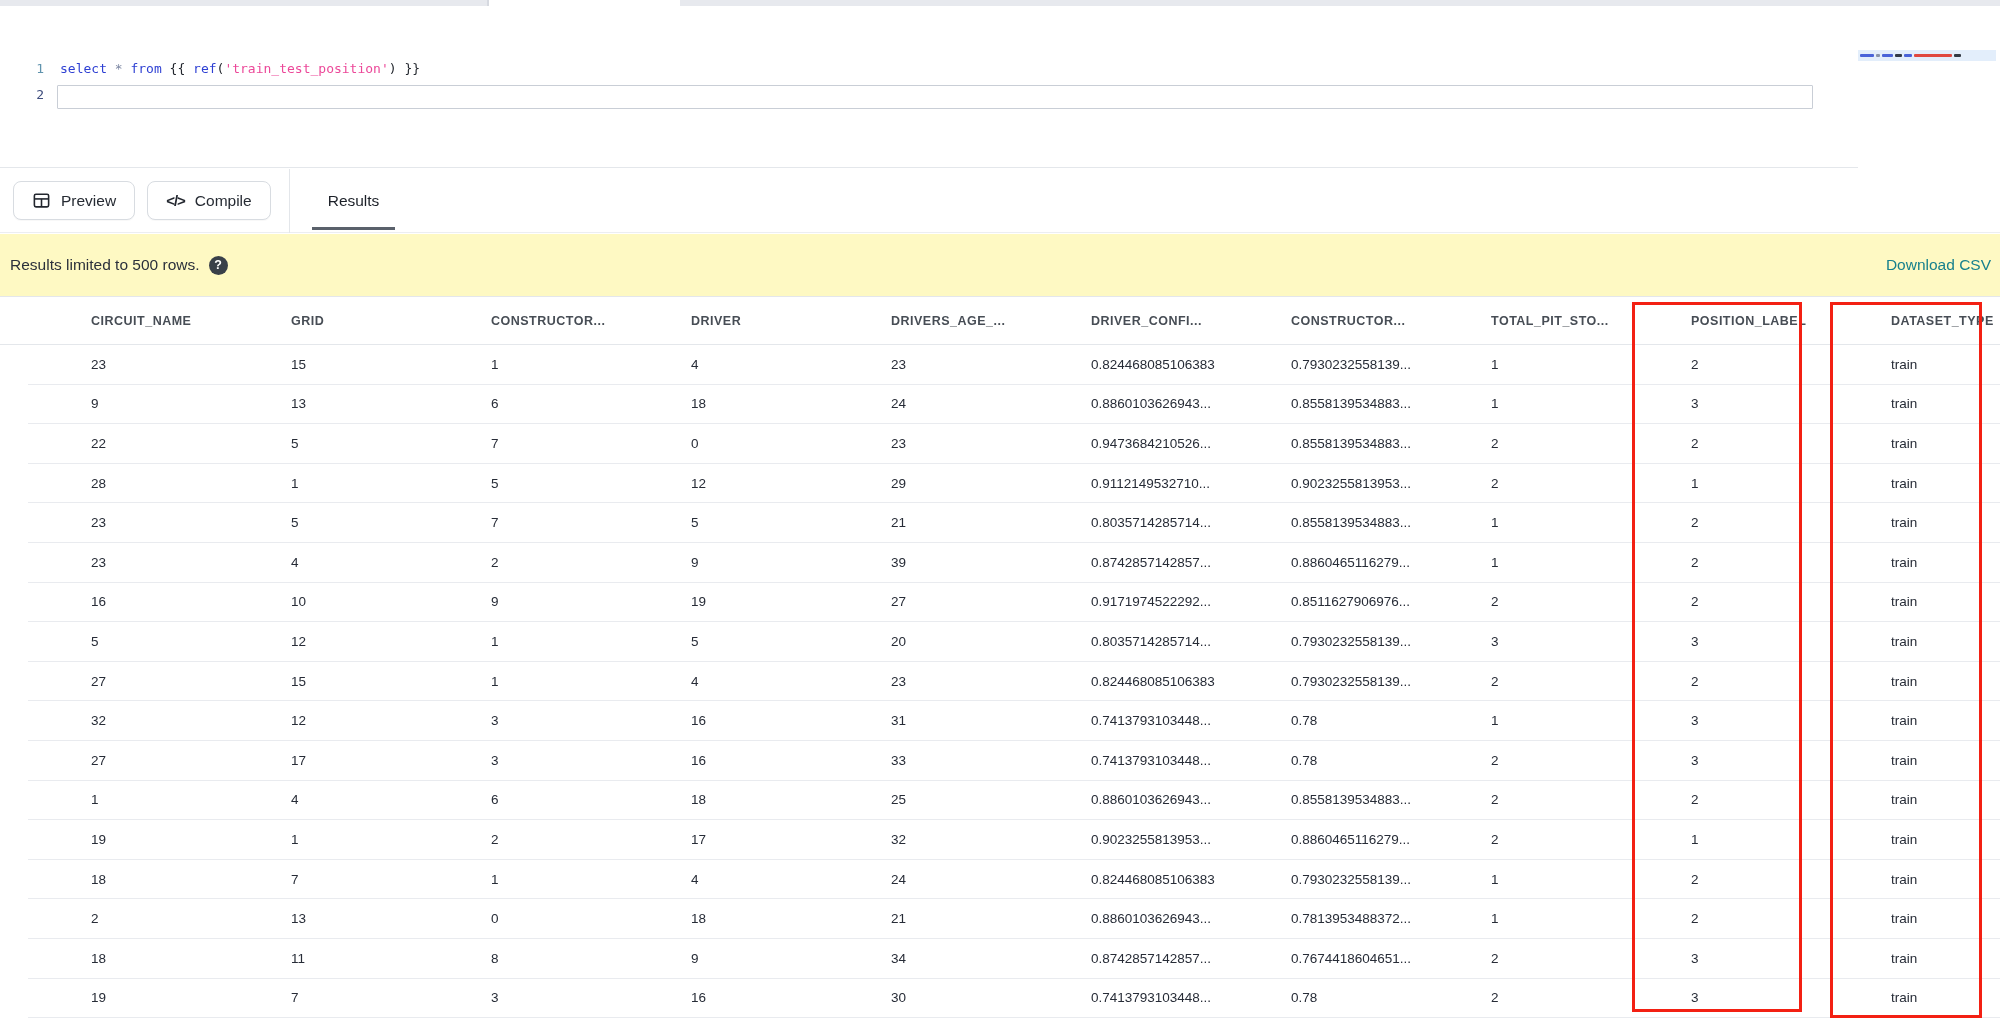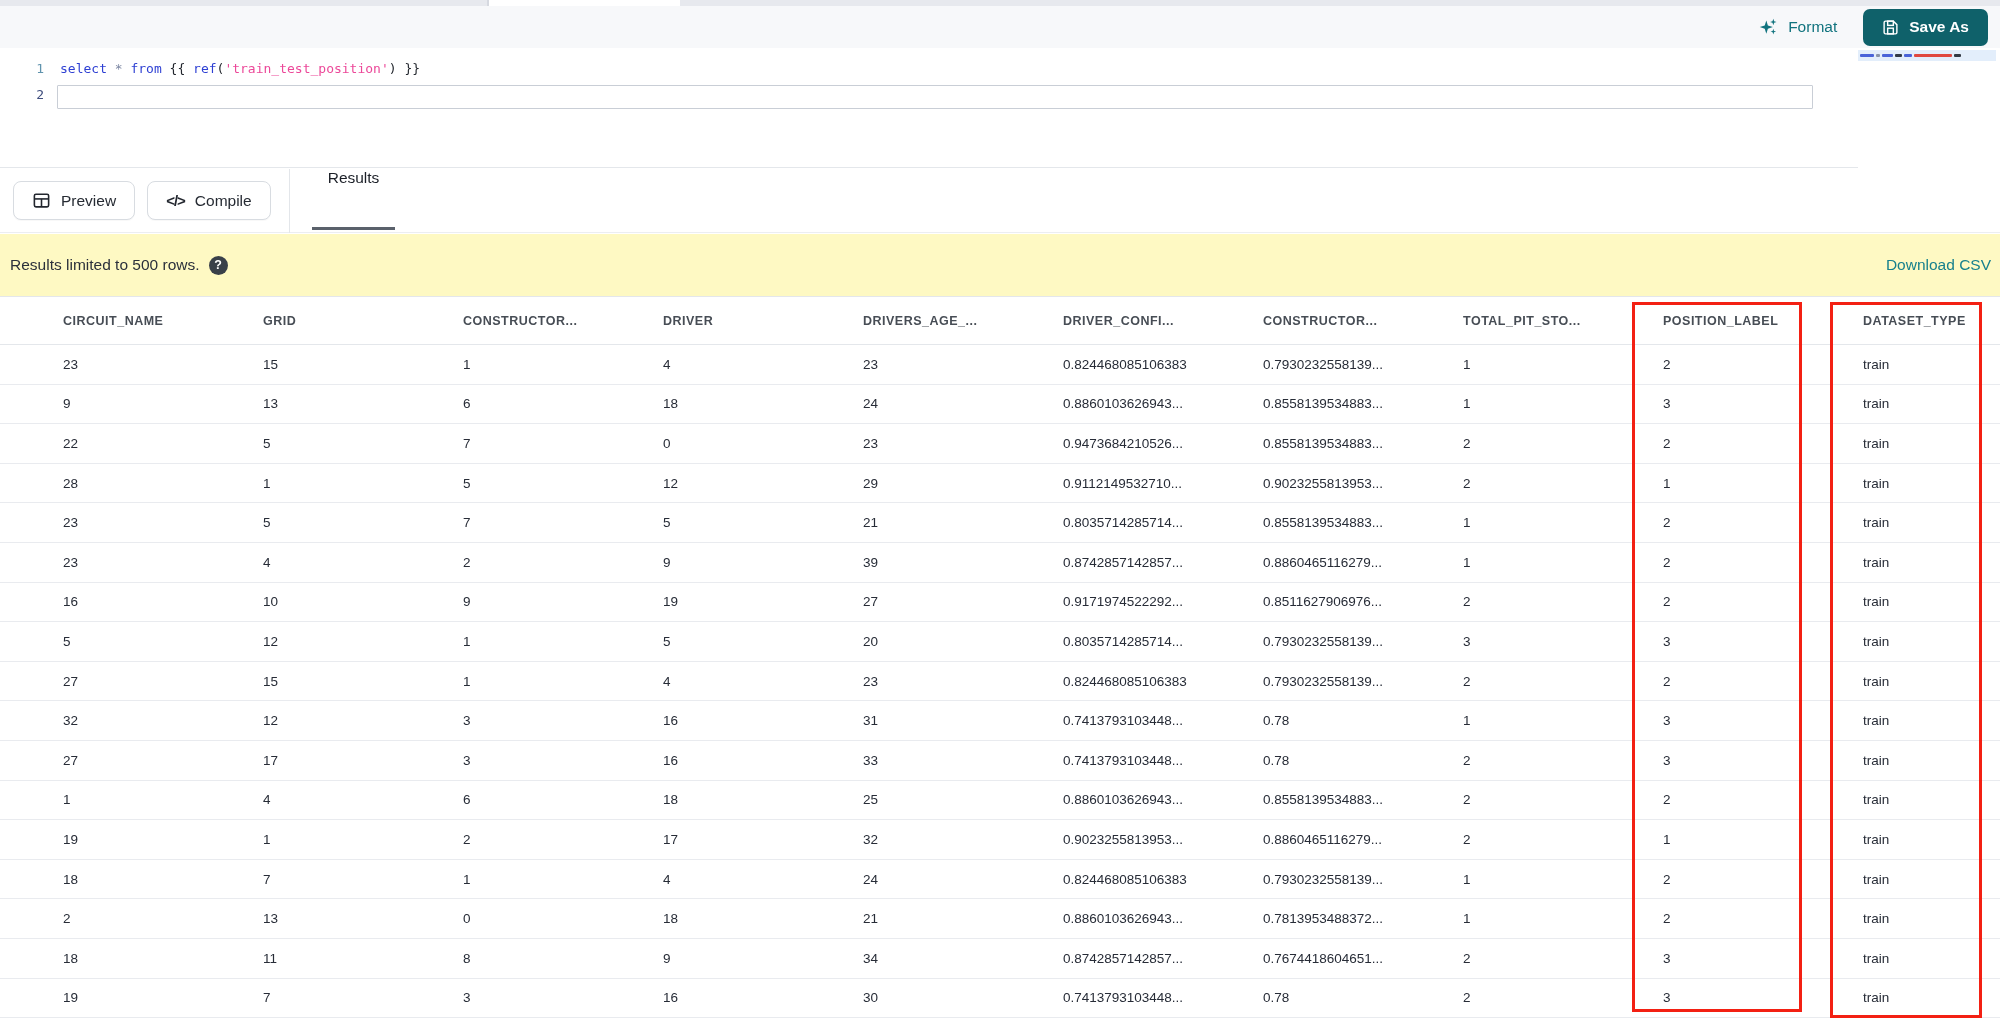--- a/index.html
+++ b/index.html
@@ -41,79 +41,57 @@
   .actionbar { position:absolute; left:0; top:169px; width:2000px; height:64px; background:#fff;
                border-bottom:1px solid #eceef1; display:flex; align-items:center; }
   .btn { display:flex; align-items:center; gap:10px; background:#fff; border:1px solid #d8dce1;
          border-radius:8px; height:39px; padding:0 18px; font-size:15.5px; font-weight:500;
          color:#262b33; cursor:pointer; box-shadow:0 1px 1px rgba(20,30,40,.03); }
   .btn.preview { margin-left:13px; }
   .btn.compile { margin-left:12px; }
   .code-glyph { font-weight:700; font-size:15px; letter-spacing:-1px; color:#23272f; }
   .vdivider { width:1px; height:64px; background:#e3e6ea; margin-left:18px; }
   .tabs { display:flex; height:64px; margin-left:22px; }
-  .tab { display:flex; align-items:flex-start; padding:0 16px; font-size:15.5px; color:#40454f;
+  .tab { display:flex; align-items:center; padding:0 16px; font-size:15.5px; color:#40454f;
          cursor:pointer; position:relative; }
   .tab.active { color:#1b1f27; font-weight:500; }
   .tab.active .tab-underline { position:absolute; left:0; right:0; bottom:3px; height:3px; background:#5a616b; }
   .tab + .tab { margin-left:15px; }
 
   
   .resultsbar { position:absolute; left:0; top:234px; width:2000px; height:62px; background:#fef9c3;
                 display:flex; align-items:center; }
   .results-msg { margin-left:10px; font-size:15.5px; color:#2b303b; display:flex; align-items:center; gap:9px; }
   .help-icon { width:19px; height:19px; border-radius:50%; background:#394049; color:#fff;
                font-size:12.5px; font-weight:700; display:flex; align-items:center; justify-content:center; cursor:pointer; }
   .download-link { margin-left:auto; margin-right:9px; color:#17808d; font-size:15.5px; cursor:pointer; }
 
   
   .tablewrap { position:absolute; left:0; top:296px; width:2000px; height:724px; overflow:hidden; }
   .thead { display:grid; grid-template-columns:repeat(9,200px) 1fr; padding-left:63px; height:49px;
            align-items:center; border-top:1px solid #e4e7eb; border-bottom:1px solid #e4e7eb; }
-  .thead .hcell { font-size:12.5px; font-weight:700; color:#474d55; letter-spacing:.5px; }
+  .thead .hcell { font-size:12.5px; font-weight:700; color:#474d55; letter-spacing:.5px;margin-left:28px; }
   .trow { display:grid; grid-template-columns:repeat(9,200px) 1fr; padding-left:63px; height:39.6px;
-          align-items:center; border-bottom:1px solid #e9ebef; background:#fff; }
+          align-items:center; border-bottom:1px solid #e9ebef; background:#fff;margin-left:28px; }
   .trow .cell { font-size:13.5px; color:#272c37; white-space:nowrap; }
 
   
   .annbox { position:absolute; border:3px solid #f32013; background:transparent; pointer-events:none; }
   .annbox.pos { left:1632px; top:302px; width:170px; height:710px; }
   .annbox.dst { left:1830px; top:302px; width:152px; height:716px; }
 </style>
 </head>
 <body>
 
 <div class="app">
 
   <div class="tabstrip">
     <div class="active-seg"></div>
   </div>
 
-  <div class="topbar">
-    <div class="format-btn">
-      <span style="display:flex;">
-        <svg width="21" height="21" viewBox="0 0 24 24" fill="#11737e">
-          <path d="M9.5 4 L11.3 9.7 L17 11.5 L11.3 13.3 L9.5 19 L7.7 13.3 L2 11.5 L7.7 9.7 Z"></path>
-          <path d="M17.5 2 L18.4 4.8 L21.2 5.7 L18.4 6.6 L17.5 9.4 L16.6 6.6 L13.8 5.7 L16.6 4.8 Z"></path>
-          <path d="M17.5 13.5 L18.3 15.9 L20.7 16.7 L18.3 17.5 L17.5 19.9 L16.7 17.5 L14.3 16.7 L16.7 15.9 Z"></path>
-        </svg>
-      </span>
-      <span>Format</span>
-    </div>
-    <button class="saveas-btn">
-      <span style="display:flex;">
-        <svg width="17" height="17" viewBox="0 0 24 24" fill="none" stroke="#ffffff" stroke-width="2">
-          <path d="M5 3 H16 L21 8 V19 A2 2 0 0 1 19 21 H5 A2 2 0 0 1 3 19 V5 A2 2 0 0 1 5 3 Z"></path>
-          <rect x="8" y="3" width="8" height="6"></rect>
-          <rect x="8" y="13" width="8" height="8"></rect>
-        </svg>
-      </span>
-      <span>Save As</span>
-    </button>
-  </div>
 
   <div class="editor">
     <div class="gutter">
       <div class="ln1">1</div>
       <div class="ln2">2</div>
     </div>
     <div class="line2-box"></div>
     <div class="codeline" id="codeline"><span class="tok-keyword">select</span><span class="tok-plain"> </span><span class="tok-operator">*</span><span class="tok-plain"> </span><span class="tok-keyword">from</span><span class="tok-plain"> {{ </span><span class="tok-keyword">ref</span><span class="tok-plain">(</span><span class="tok-string">'train_test_position'</span><span class="tok-plain">)</span><span class="tok-plain"> }}</span></div>
     <div class="minimap">
       <div class="hl"></div>

